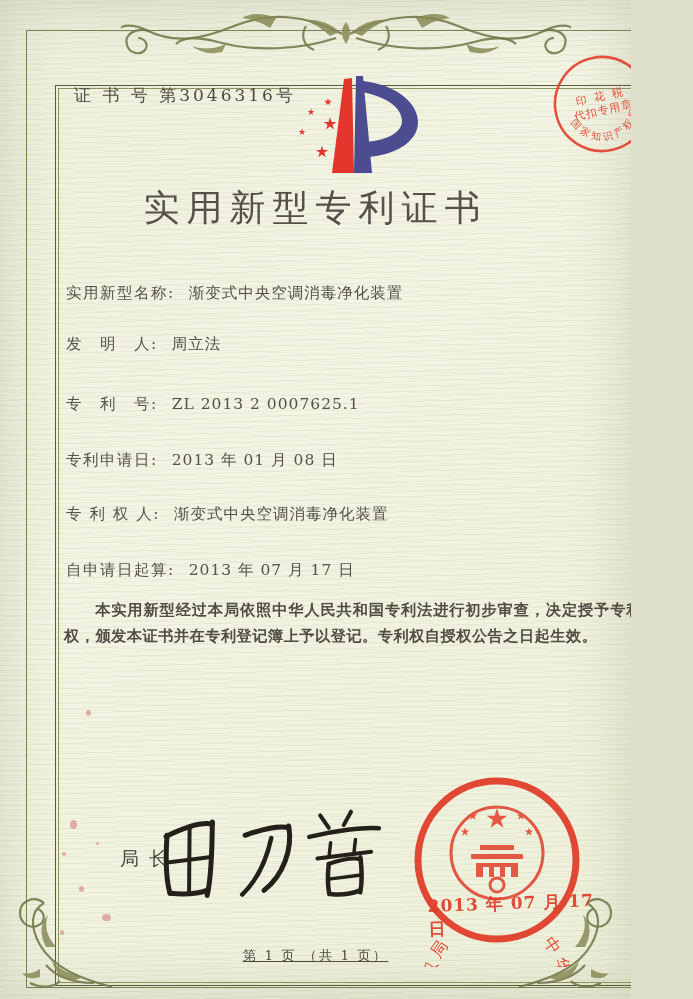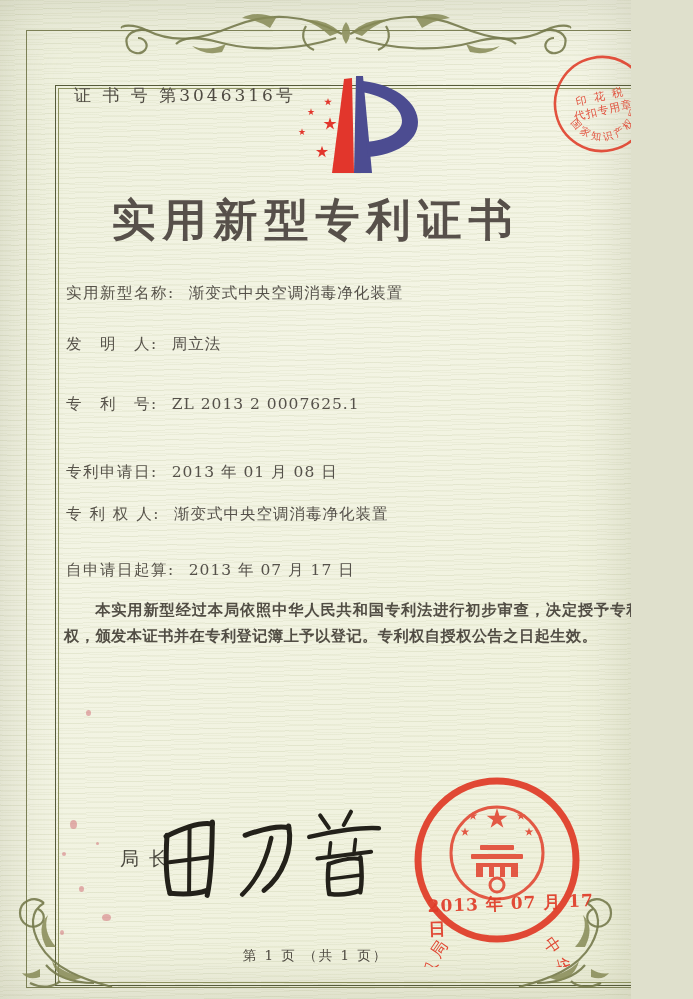--- a/index.html
+++ b/index.html
@@ -11,48 +11,48 @@
       repeating-linear-gradient(182deg, rgba(158,168,112,0.08) 0 1px, transparent 1px 7px),
       linear-gradient(135deg,#eef0dd 0%,#f3f4e4 40%,#eef0da 100%);
     box-shadow:inset 0 0 60px rgba(120,120,90,0.25);
   }
   .frame-outer{position:absolute;left:26px;top:30px;width:639px;height:956px;border:1.2px solid #7c8055;pointer-events:none;}
   .frame-inner{position:absolute;left:55px;top:85px;width:586px;height:899px;border:1.6px solid #565b39;}
   .frame-inner::before{content:"";position:absolute;inset:2px;border:1px solid #8d925f;}
   .ornament{position:absolute;pointer-events:none;}
   .cert-no{position:absolute;left:74px;top:84px;font-size:17px;letter-spacing:3px;color:#4f4b42;}
   .logo{position:absolute;left:278px;top:70px;width:145px;height:115px;}
-  .title{position:absolute;left:0;right:0;top:184px;margin:7px;text-align:center;
-    font-size:44px;font-weight:700;letter-spacing:7px;color:#57504a;}
+  .title{position:absolute;left:0;right:0;top:184px;margin:0;text-align:center;
+    font-size:36px;font-weight:400;letter-spacing:7px;color:#57504a;}
   .fields{position:absolute;left:66px;top:283px;width:560px;font-size:15.5px;color:#57534a;}
   .field{position:absolute;left:0;white-space:nowrap;}
   .field:nth-child(1){top:0;}
   .field:nth-child(2){top:51px;}
   .field:nth-child(3){top:111px;}
-  .field:nth-child(4){top:179px;text-align:right;}
+  .field:nth-child(4){top:167px;text-align:right;}
   .field:nth-child(5){top:221px;}
   .field:nth-child(6){top:277px;}
   .flabel{letter-spacing:1.5px;margin-top:19px;}
   .fvalue{margin-left:9px;letter-spacing:1px;color:#55514a;}
   .paras{position:absolute;left:64px;top:597px;width:578px;font-size:15.2px;line-height:1.72;
     text-align:justify;color:#514d44;font-weight:bold;}
   .paras p{margin:0;text-indent:2.05em;letter-spacing:0.5px;}
   .sig-title{position:absolute;left:120px;top:846px;font-size:19px;letter-spacing:10px;color:#38362d;opacity:.9;}
   .signature{position:absolute;left:150px;top:798px;width:240px;height:108px;transform:rotate(-3deg);}
   .signature path{fill:none;stroke:#23211a;stroke-linecap:round;stroke-linejoin:round;}
   .seal-big{position:absolute;left:390px;top:753px;width:214px;height:214px;opacity:.93;}
   .seal-small{position:absolute;left:548px;top:50px;width:108px;height:108px;transform:rotate(-13deg);opacity:.88;}
   .seal-ring{fill:none;stroke:var(--seal-red,#e03c28);}
   .seal-text{fill:var(--seal-red,#e03c28);font-family:"DejaVu Serif","Liberation Serif",serif;}
   .red-fill{fill:var(--seal-red,#e03c28);}
   .red-stroke{fill:none;stroke:var(--seal-red,#e03c28);}
   .seal-date{position:absolute;left:428px;top:892px;width:170px;font-size:17px;font-weight:700;
     color:var(--seal-red,#e03c28);letter-spacing:1px;transform:rotate(-2deg);opacity:.92;}
   .footer{position:absolute;left:0;right:0;top:947px;text-align:center;font-size:13.5px;
-    letter-spacing:2px;color:#4f4b42;}
+    letter-spacing:2px;color:#4f4b42;text-decoration:underline;}
   .logo-red{fill:var(--logo-red,#e2362c);}
   .logo-blue{fill:var(--logo-blue,#4c4c91);}
   .flourish{stroke:#767a4c;fill:none;stroke-width:2.2;opacity:.9;}
   .flourish-leaf{fill:#868a56;stroke:none;opacity:.85;}
   .speck{position:absolute;border-radius:50%;background:rgba(203,76,92,0.42);filter:blur(0.6px);}
 </style>
 </head>
 <body>
 
 <div class="page">

